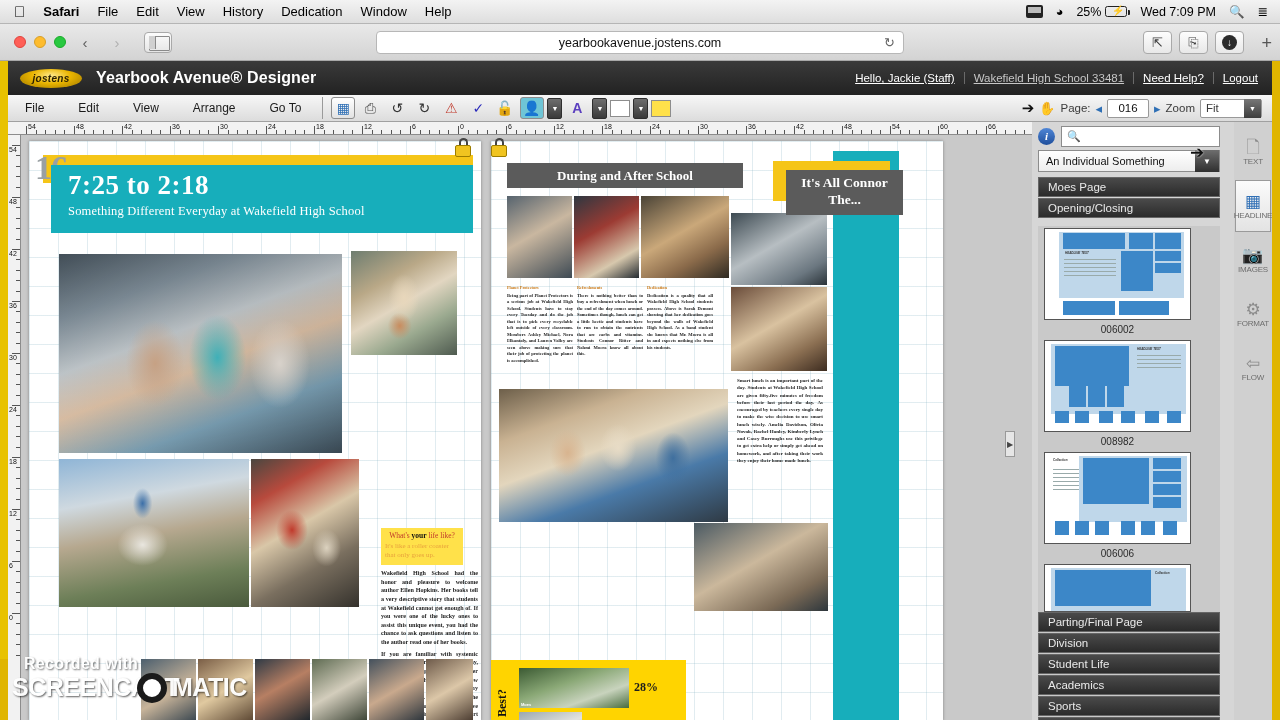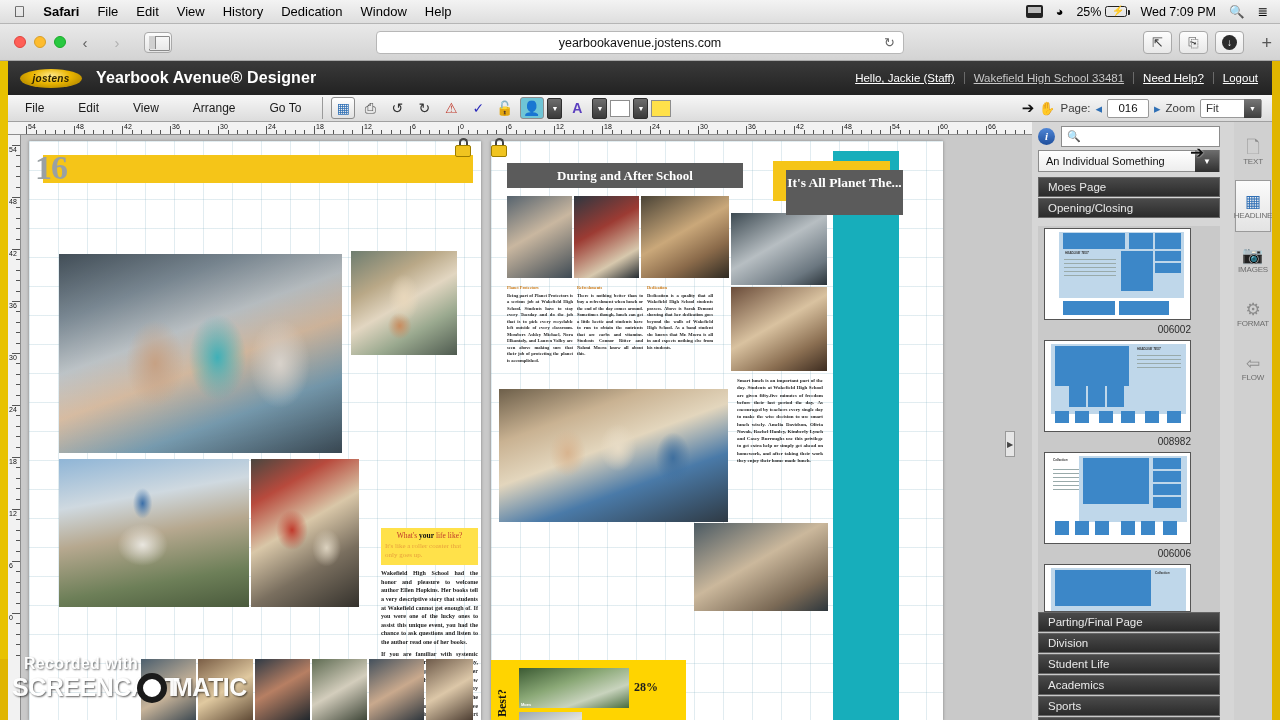--- a/index.html
+++ b/index.html
@@ -147,21 +147,21 @@
              color:#9aa0a3; font-family:"Liberation Serif",serif; letter-spacing:-1px; z-index:3;}
   .yellowbar { position:absolute; left:14px; top:14px; width:430px; height:28px; background:#f5c518; }
   .tealhdr { position:absolute; left:22px; top:24px; width:422px; height:68px; background:#17aebb; z-index:4;
              color:#fff; padding: 6px 0 0 17px; }
   .tealhdr .big { font-size:27px; font-weight:bold; font-family:"Liberation Serif",serif; letter-spacing:.5px; line-height:1.1; }
   .tealhdr .sub { font-size:12.5px; font-family:"Liberation Serif",serif; margin-top:3px; letter-spacing:.2px; }
 
   .ph { position:absolute; background-size:cover; background-position:center; overflow:hidden; }
   .ph .pgrad { position:absolute; inset:0; }
 
-  .ybox { position:absolute; left:352px; top:387px; width:97px; height:37px; background:#ffe14a; z-index:5; }
+  .ybox { position:absolute; left:352px; top:387px; width:82px; height:37px; background:#ffe14a; z-index:5; }
   .ybox .q1 { font-size:7.5px; color:#c0392b; text-align:center; padding-top:3px; font-family:"Liberation Serif",serif;}
   .ybox .q1 b { color:#111; }
   .ybox .q2 { font-size:7px; color:#e8a23c; padding:2px 4px 0 4px; line-height:1.25; font-family:"Liberation Serif",serif;}
 
   .bodytxt { position:absolute; left:352px; top:428px; width:97px; height:180px;
              font-size:6.1px; line-height:1.42; color:#1d1d1d; font-weight:bold;
              text-align:justify; font-family:"Liberation Serif",serif; overflow:hidden; }
   .bodytxt p { margin-bottom:3px; }
 
   
@@ -214,21 +214,21 @@
              background:linear-gradient(to bottom,#fff,#ededed); border:1px solid #8c8c8c;
              display:flex; align-items:center; padding-left:7px; font-size:11px; color:#111; }
   .collsel .cc { position:absolute; right:0; top:-1px; width:24px; height:22px;
                  background:linear-gradient(to bottom,#6e6e6e,#2f2f2f); color:#fff; font-size:8px;
                  display:flex; align-items:center; justify-content:center; }
   .catbtn { position:absolute; left:6px; width:182px; height:20px;
             background:linear-gradient(to bottom,#4a4a4a,#2b2b2b); border:1px solid #666;
             color:#e9e9e9; font-size:11.5px; display:flex; align-items:center; padding-left:9px; }
   .thumbarea { position:absolute; left:6px; top:104px; width:182px; height:500px; background:#c9c9c9; overflow:hidden; }
   .thumb { position:absolute; left:6px; width:147px; height:92px; background:#fff; border:1px solid #555; }
-  .thumbcap { position:absolute; left:6px; width:147px; text-align:right; font-size:10px; color:#2b2b2b; }
+  .thumbcap { position:absolute; left:6px; width:147px; text-align:center; font-size:10px; color:#2b2b2b; }
   .tscroll { position:absolute; right:8px; top:104px; width:16px; height:395px; background:#e4e4e4; border:1px solid #999; }
   .tsthumb { position:absolute; left:0; top:16px; width:14px; height:282px; background:#2b2b2b; border-radius:2px;
              display:flex;align-items:center;justify-content:center;color:#fff;font-size:9px;}
   .tsarrow { position:absolute; left:0; width:14px; height:14px; background:#dcdcdc;
              display:flex;align-items:center;justify-content:center;font-size:8px;color:#222;}
 
   
   .mblue { position:absolute; background:#3c87c8; }
   .mlt   { position:absolute; background:#bfd7ea; }
   .mline { position:absolute; background:#9aa; height:1px; }
@@ -552,20 +552,24 @@
       <i class="tk" style="top: 519.6px; width: 4px;"></i>
     </div>
 
   <div class="canvas">
     <div class="spread">
 
       <div class="pageL">
         <div class="gridbg"></div>
         <div class="pgnum16">16</div>
         <div class="yellowbar"></div>
+        <div class="tealhdr">
+          <div class="big">7:25 to 2:18</div>
+          <div class="sub">Something Different Everyday at Wakefield High School</div>
+        </div>
 
         <div class="ph" style="left:30px;top:113px;width:283px;height:199px;
              background:linear-gradient(160deg,#4d5b66 0%,#8a9aa6 22%,#cfd6da 40%,#e6c9ad 55%,#7da3b8 75%,#3b4a55 100%);">
           <div class="pgrad" style="background:
              radial-gradient(ellipse 42px 62px at 34% 55%, #c6a184 0%, rgba(198,161,132,0) 70%),
              radial-gradient(ellipse 40px 60px at 56% 52%, #3fb0b8 0%, rgba(63,176,184,0) 72%),
              radial-gradient(ellipse 42px 62px at 78% 55%, #d8d2cb 0%, rgba(216,210,203,0) 72%),
              linear-gradient(to bottom, rgba(0,0,0,.15), rgba(0,0,0,.05));"></div>
         </div>
         <div class="ph" style="left:322px;top:110px;width:106px;height:104px;
@@ -605,21 +609,21 @@
         <div class="ph" style="left:340px;top:518px;width:55px;height:62px;background:linear-gradient(150deg,#43505c,#c9a98d 50%,#2b343c);"></div>
         <div class="ph" style="left:397px;top:518px;width:47px;height:62px;background:linear-gradient(150deg,#6d5a4a,#dcc7a8 50%,#4a3b30);"></div>
       </div>
 
       <div class="pageR">
         <div class="gridbg"></div>
 
         <div class="tealstrip"></div>
         <div class="dashdr">During and After School</div>
         <div class="itsallY"></div>
-        <div class="itsall">It's All Planet The...</div>
+        <div class="itsall">It's All Connor The...</div>
 
         <div class="ph" style="left:16px;top:55px;width:65px;height:82px;background:linear-gradient(150deg,#56636e,#c9b7a0 45%,#3e4a54);"></div>
         <div class="ph" style="left:83px;top:55px;width:65px;height:82px;background:linear-gradient(150deg,#2e3740,#9c3b33 40%,#d7c8ad 75%,#232a30);"></div>
         <div class="ph" style="left:150px;top:55px;width:88px;height:82px;background:linear-gradient(150deg,#4a4336,#caa87a 45%,#8a6a4a 72%,#2e2a22);"></div>
         <div class="ph" style="left:240px;top:72px;width:96px;height:72px;background:linear-gradient(150deg,#3d4a52,#b7bec2 45%,#6b7780 80%,#2a3339);"></div>
         <div class="ph" style="left:240px;top:146px;width:96px;height:84px;background:linear-gradient(150deg,#6a4c3a,#d9c2a0 45%,#8b6f52 75%,#3d2c20);"></div>
 
         <div class="artcol" style="left:16px;top:144px;width:66px;">
           <div class="artttl">Planet Protectors</div>
           <div>Being part of Planet Protectors is a serious job at Wakefield High School. Students have to stay every Tuesday and do the job that is to pick every recyclable left outside of every classroom. Members Ashley Michael, Nora Elkantafy, and Lauren Valley are seen above making sure that their job of protecting the planet is accomplished.</div>

